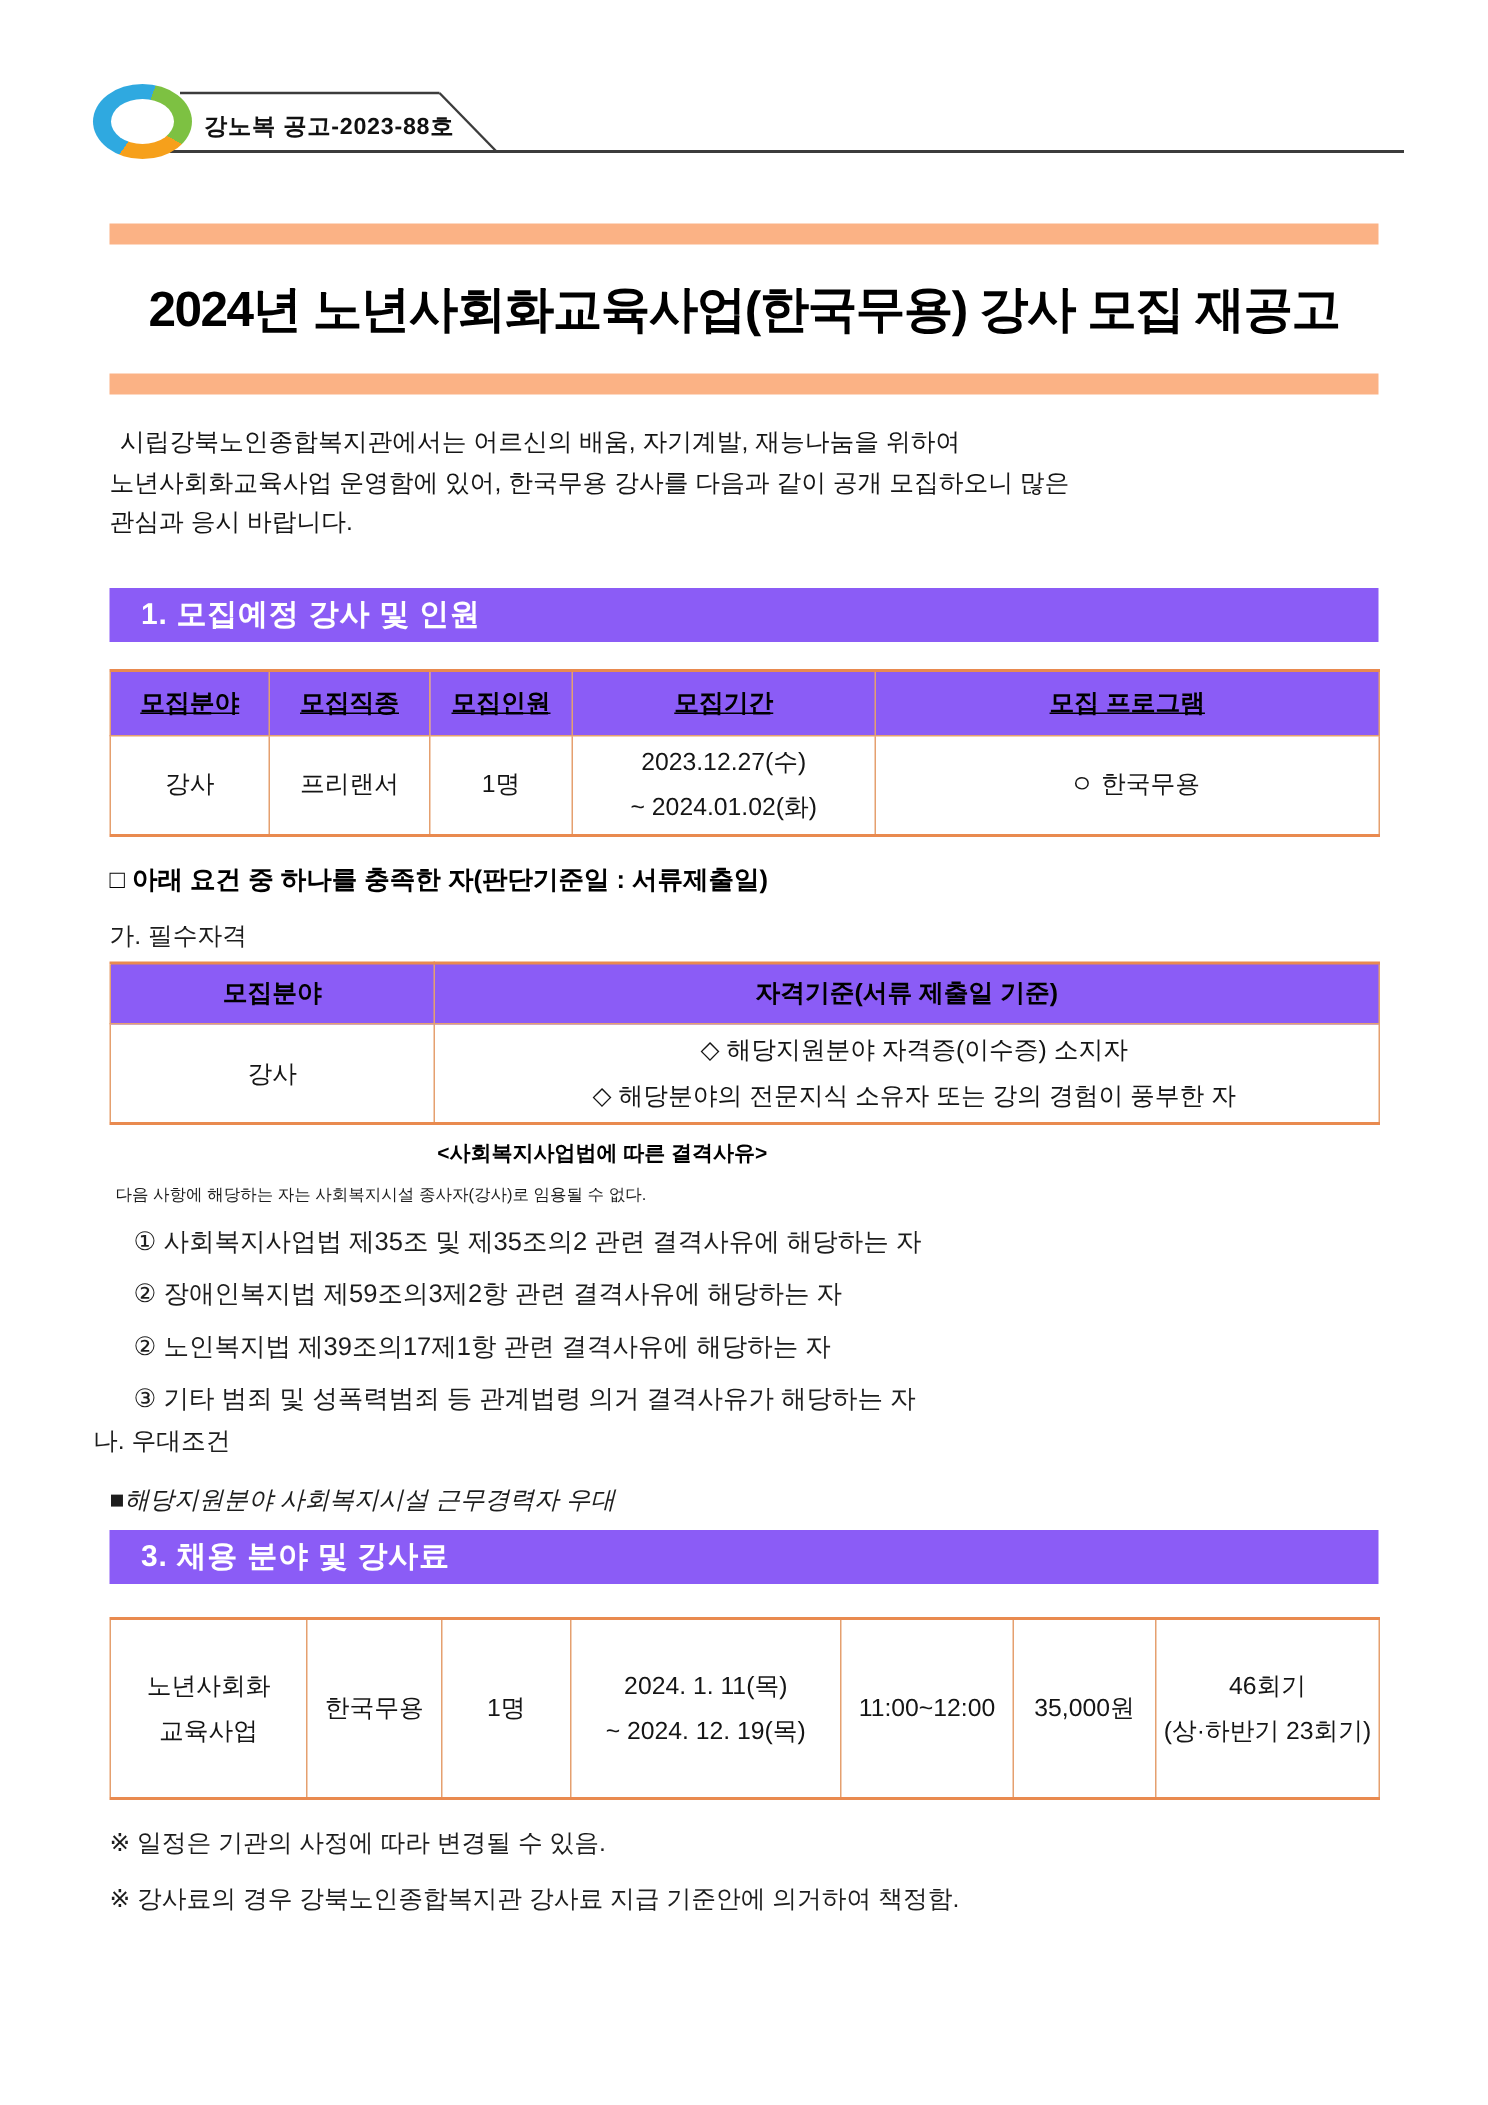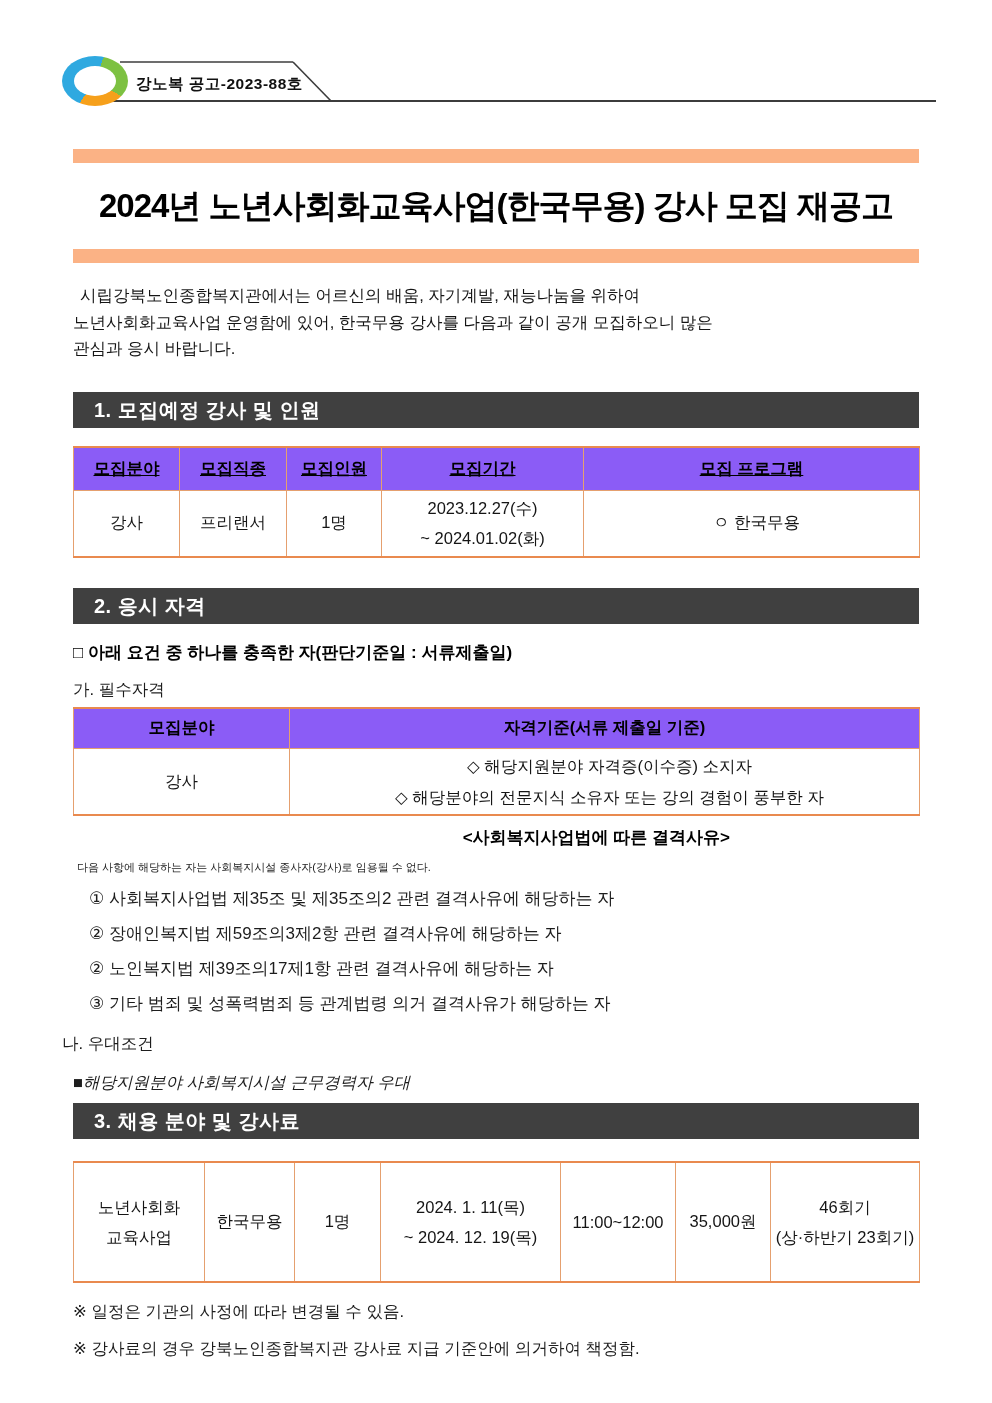--- a/index.html
+++ b/index.html
@@ -36,21 +36,21 @@
   }
 
   
   .intro{
     margin-top:19px;font-size:16.5px;line-height:1.62;word-break:keep-all;
     text-indent:7px;color:#151515;
   }
 
   
   .sec-banner{
-    width:846px;height:36px;background:#404040;color:#fff;font-weight:bold;
+    width:846px;height:36px;background:#8b5cf6;color:#fff;font-weight:bold;
     font-size:20px;line-height:36px;padding-left:21px;box-sizing:border-box;
     letter-spacing:.5px;
   }
 
   
   table.doc-table{
     border-collapse:collapse;table-layout:fixed;width:846px;
     border-top:2.5px solid #E98A4F;border-bottom:2.5px solid #E98A4F;
     font-size:16.5px;color:#151515;
   }
@@ -60,24 +60,24 @@
   table.doc-table th{
     background:#8b5cf6;font-weight:bold;color:#000;
   }
   .th-underline th{text-decoration:underline;}
   .cell-left{text-align:left;padding-left:14px !important;}
   .two-line{line-height:1.85;}
 
   
   .req-note{margin-top:17px;font-size:17px;font-weight:bold;color:#000;}
   .sub-label{margin-top:15px;font-size:16.5px;}
-  .disq-title{margin-top:10px;text-align:right;font-weight:bold;font-size:17px;color:#000;}
+  .disq-title{margin-top:10px;text-align:center;font-weight:bold;font-size:14px;color:#000;}
   .disq-intro{margin-top:11px;font-size:11px;padding-left:4px;word-break:keep-all;}
   .disq-item{margin-top:12px;font-size:17px;padding-left:16px;word-break:keep-all;}
-  .sub-b{margin-top:18px;margin-left:-11px;font-size:16.5px;}
+  .sub-b{margin-top:6px;margin-left:-11px;font-size:16.5px;}
   .sub-b2{margin-top:6px;margin-left:-3px;font-size:16.5px;}
   .pref-bullet{margin-top:17px;font-size:16.5px;margin-bottom:9px;font-style:italic;}
 
   
   .note{margin-top:15px;font-size:16.5px;word-break:keep-all;}
 
   .mt30{margin-top:30px;}
   .mt18{margin-top:18px;}
   .mt22{margin-top:22px;}
   .mt6{margin-top:6px;}
@@ -129,21 +129,20 @@
         <td>1명</td>
         <td class="two-line">
           <div>2023.12.27(수)</div>
           <div>~ 2024.01.02(화)</div>
         </td>
         <td class="cell-left">ㅇ 한국무용</td>
       </tr>
     </tbody>
       </table>
 
-    <div class="sec-banner mt30">2. 응시 자격</div>
 
     <div class="req-note">□ 아래 요건 중 하나를 충족한 자(판단기준일 : 서류제출일)</div>
     <div class="sub-label">가. 필수자격</div>
 
     <table class="doc-table mt6">
       <colgroup>
         <col style="width:216px">
           <col style="width:630px">
       </colgroup>
       <tbody>

